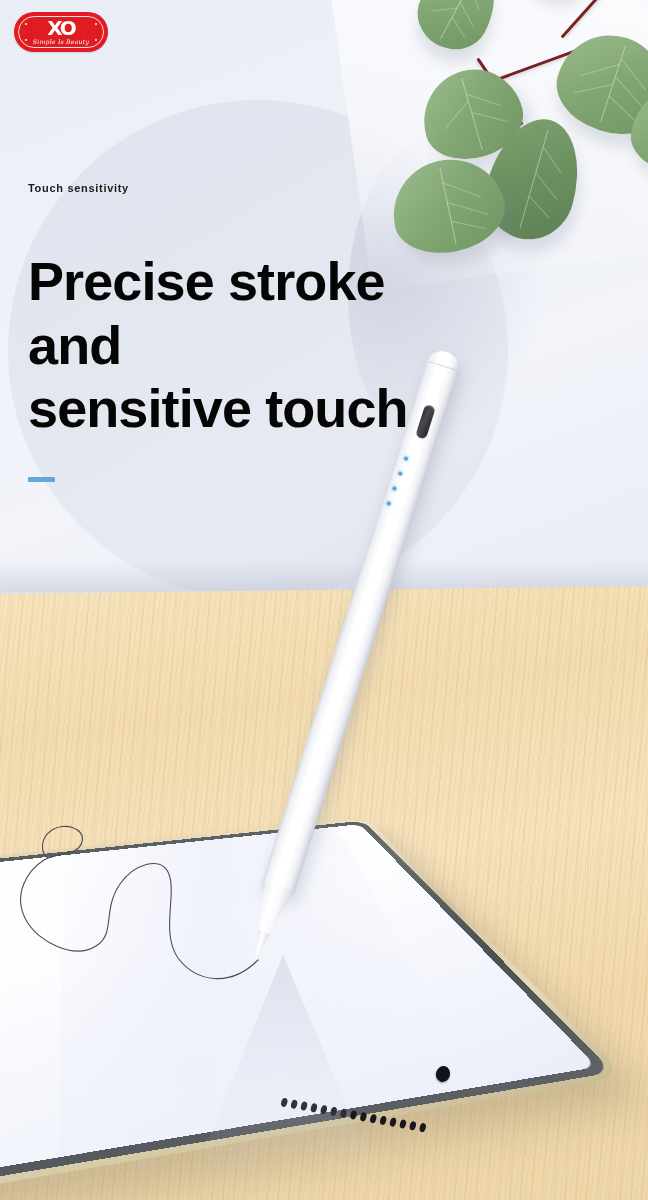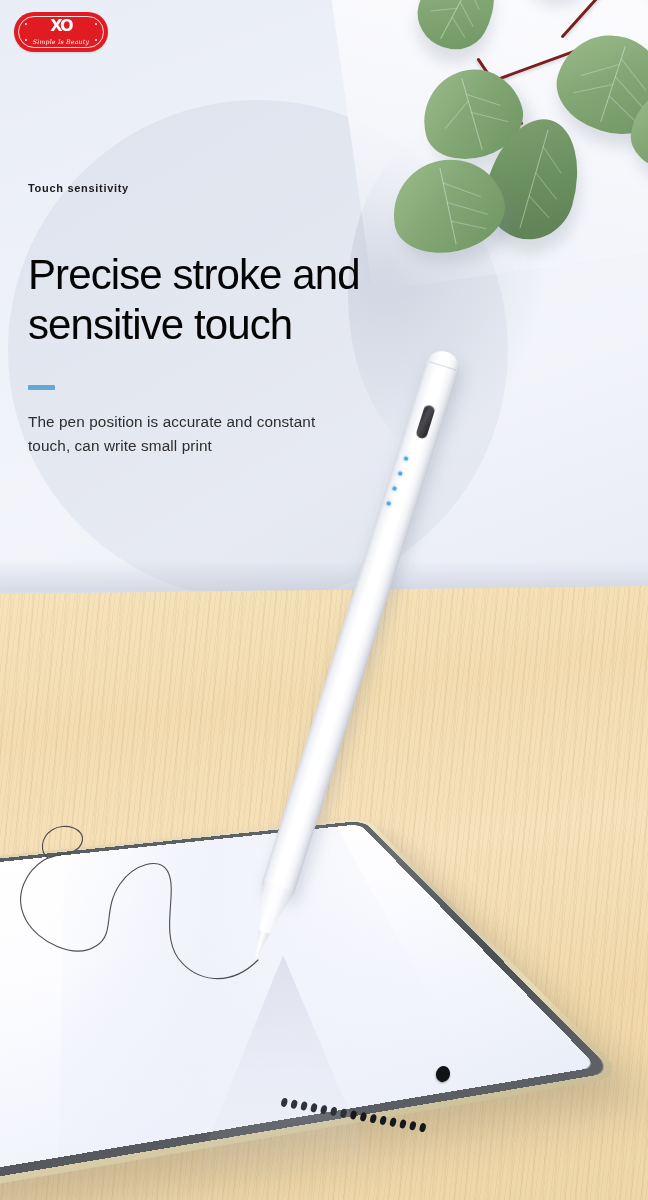--- a/index.html
+++ b/index.html
@@ -92,22 +92,22 @@
   .eyebrow {
     font-size: 11px;
     font-weight: bold;
     color: #1b1b1b;
     letter-spacing: 0.7px;
     margin: 0;
   }
   .headline {
     margin: 0;
     padding-top: 56px;
-    font-size: 42px;
-    font-weight: normal;
+    font-size: 54px;
+    font-weight: bold;
     line-height: 1.18;
     letter-spacing: -0.9px;
     color: #050505;
     white-space: pre-line;
   }
   .accent-bar {
     margin-top: 36px;
     width: 27px;
     height: 5px;
     background: #63a8d6;
@@ -146,21 +146,21 @@
   }
   .logo .d1 { left: 11px; top: 11px; }
   .logo .d2 { right: 11px; top: 11px; }
   .logo .d3 { left: 11px; bottom: 11px; }
   .logo .d4 { right: 11px; bottom: 11px; }
   .logo .mark {
     position: absolute;
     left: 0; right: 0; top: 6px;
     text-align: center;
     font-family: "DejaVu Sans", sans-serif;
-    font-size: 16px;
+    font-size: 20px;
     font-weight: bold;
     letter-spacing: -2px;
     color: #ffffff;
     line-height: 1;
   }
   .logo .tagline {
     position: absolute;
     left: 0; right: 0; bottom: 7px;
     text-align: center;
     font-family: "DejaVu Serif", serif;
@@ -404,22 +404,20 @@
       <div class="leaf" style="left:246px; top:-46px; width:80px; height:76px; transform:rotate(30deg);">
         
       </div>
     </div>
 
     <div class="copy">
       <p class="eyebrow">Touch sensitivity</p>
       <h1 class="headline">Precise stroke and
 sensitive touch</h1>
       <div class="accent-bar"></div>
-      <p class="subcopy">The pen position is accurate and constant
-touch, can write small print</p>
     </div>
 
     <div class="logo">
       <span class="ring"></span>
       <span class="dot d1"></span>
       <span class="dot d2"></span>
       <span class="dot d3"></span>
       <span class="dot d4"></span>
       <span class="mark">XO</span>
       <span class="tagline">Simple Is Beauty</span>

